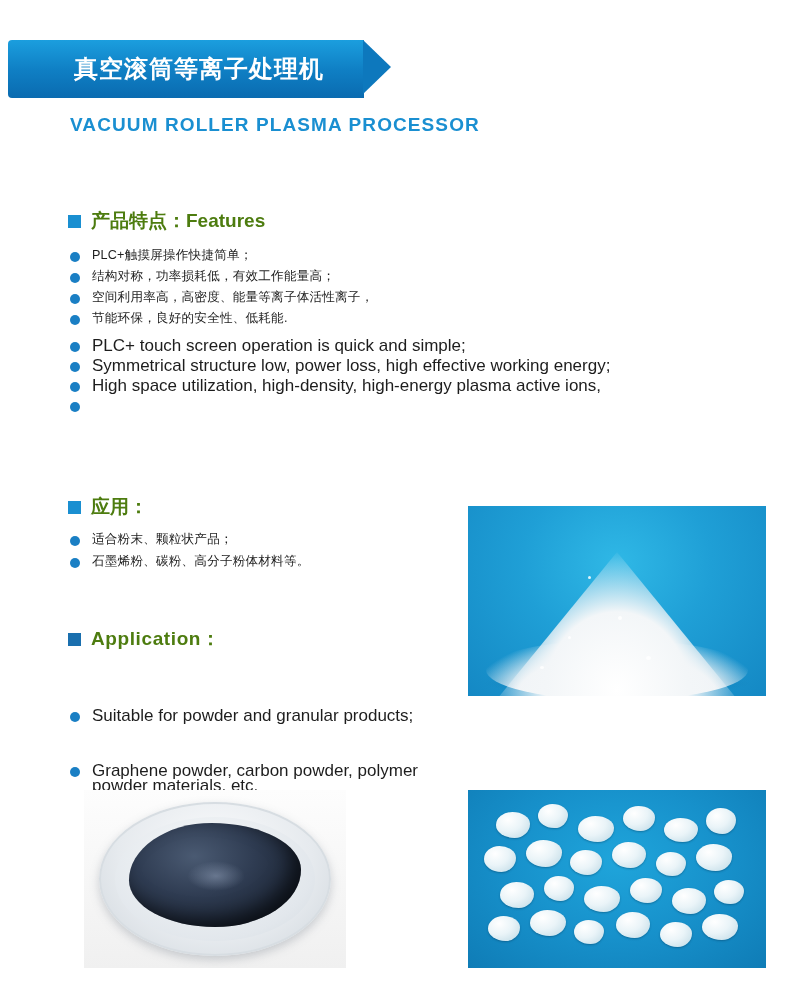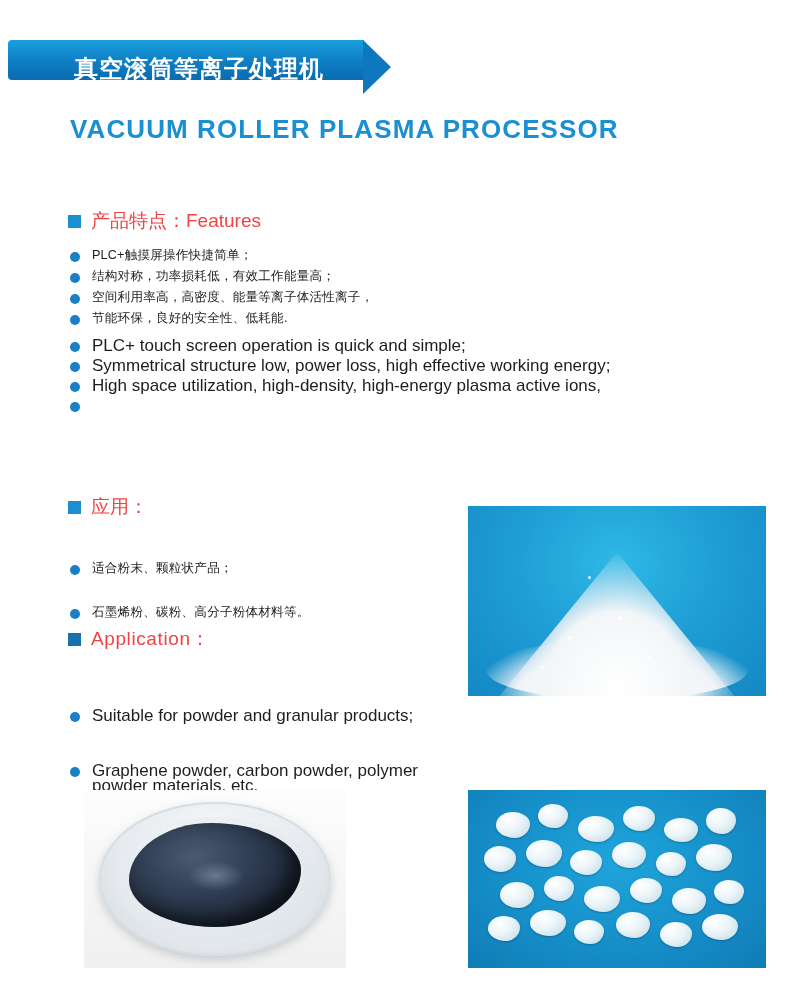--- a/index.html
+++ b/index.html
@@ -14,21 +14,21 @@
     font-family: "Liberation Sans", sans-serif;
     overflow: hidden;
   }
 
   
   .header-banner {
     position: absolute;
     top: 40px;
     left: 8px;
     width: 356px;
-    height: 40px;
+    height: 58px;
     background: linear-gradient(180deg, #1b9ede 0%, #0f7fc4 52%, #0a6bb0 100%);
     border-top-left-radius: 4px;
     border-bottom-left-radius: 4px;
     text-align: right;
   }
   .header-banner::after {
     content: "";
     position: absolute;
     right: -27px;
     top: 0;
@@ -47,21 +47,21 @@
     font-weight: bold;
     letter-spacing: 1px;
     white-space: nowrap;
   }
 
   .title-en {
     position: absolute;
     top: 114px;
     left: 70px;
     color: #1a8fd1;
-    font-size: 26px;
+    font-size: 19px;
     font-weight: bold;
     letter-spacing: 1.1px;
     white-space: nowrap;
   }
 
   
   .section-head {
     position: absolute;
     display: flex;
     align-items: center;
@@ -71,23 +71,23 @@
     width: 13px;
     height: 13px;
     background: #1a8fd1;
     margin-right: 10px;
     display: inline-block;
   }
   .section-head .sq.dark {
     background: #1a6fae;
   }
   .section-head .txt {
-    color: #ef4444;
+    color: #4d7c0f;
     font-size: 19px;
-    font-weight: normal;
+    font-weight: bold;
   }
   .section-head .txt.app-en {
     font-size: 19px;
     letter-spacing: 0.6px;
   }
 
   #features-head { top: 208px; left: 68px; }
   #apply-head    { top: 494px; left: 68px; }
   #application-head { top: 626px; left: 68px; }
 
@@ -122,21 +122,21 @@
     font-size: 17px;
   }
 
   #features-cn { top: 248px; left: 70px; width: 480px; text-align: center; }
   #features-en { top: 338px; left: 70px; width: 560px; }
   #apply-cn    { top: 532px; left: 70px; width: 380px; }
   #application-en { top: 668px; left: 70px; width: 360px; }
 
   #features-cn .bullet-row { margin-bottom: 6px; }
   #features-en .bullet-row { margin-bottom: 5px; }
-  #apply-cn .bullet-row { margin-bottom: 7px; margin-top: 29px; }
+  #apply-cn .bullet-row { margin-bottom: 7px; }
   #application-en .bullet-row { margin-bottom: 4px; margin-top: 40px; }
 
   
   .photo {
     position: absolute;
     overflow: hidden;
   }
 
   
   #photo-powder {

